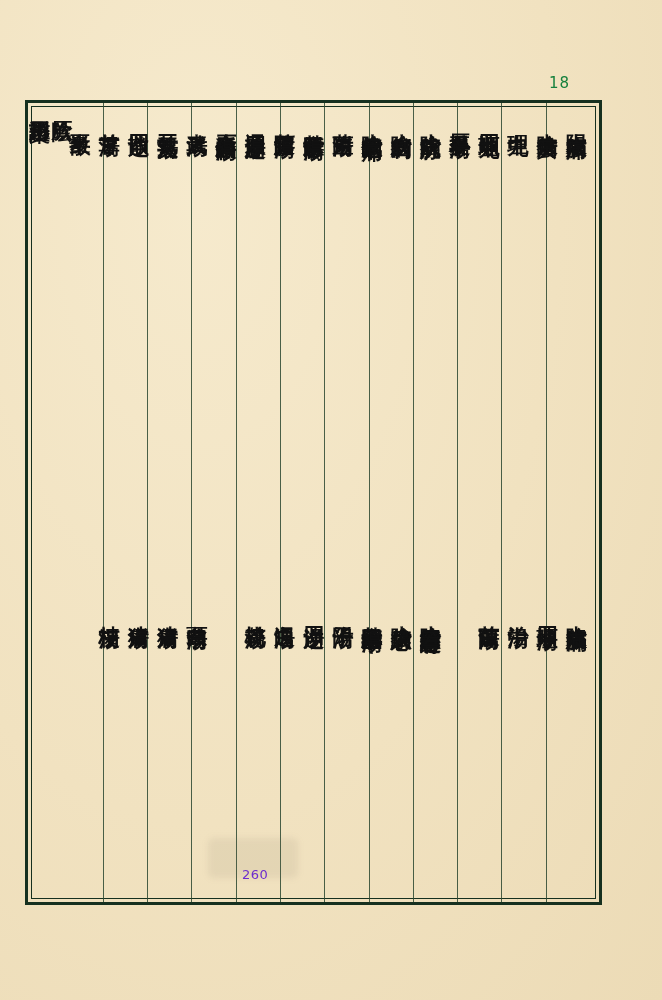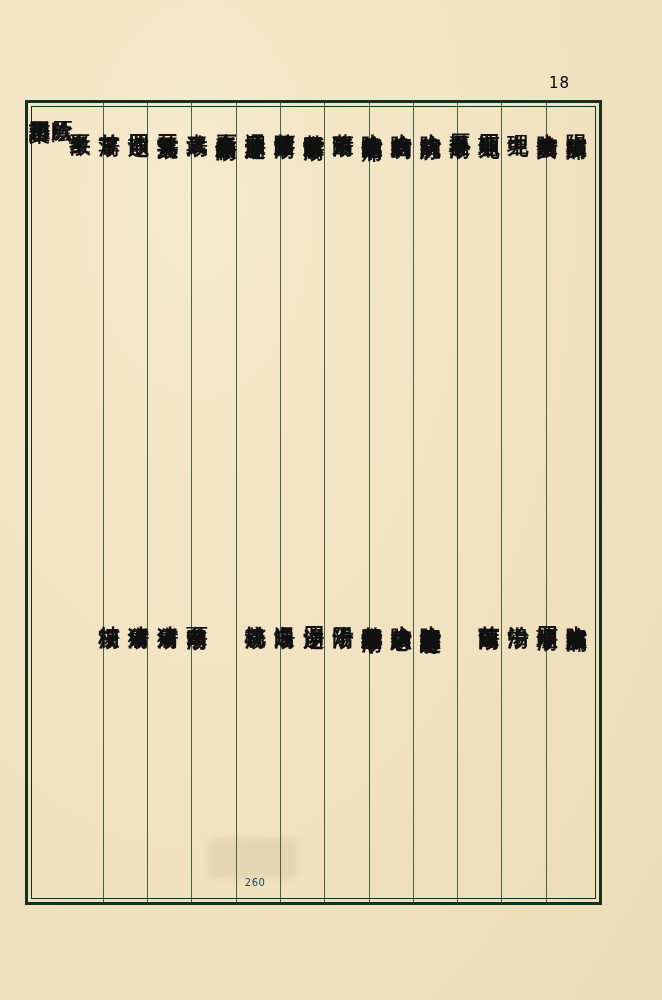--- a/index.html
+++ b/index.html
@@ -14,21 +14,21 @@
   .paper{
     position:absolute;inset:0;
     background:
       radial-gradient(ellipse at 30% 20%, #f6eacd 0%, #f1e2c0 55%, #ecdbb6 100%);
   }
   .page-number{
     position:absolute;
     top:74px;right:92px;
     font-family:"DejaVu Sans", sans-serif;
     font-size:15px;
-    color:#000000;
+    color:#15803d;
     letter-spacing:1px;
   }
   
   .frame{
     position:absolute;
     left:25px;top:100px;
     width:577px;height:805px;
     border:3px solid #16301f;
     box-sizing:border-box;
     background:transparent;
@@ -75,26 +75,26 @@
     transform:translateX(-50%);
   }
   .top.raise{ top:-8px; }
   .bot{
     position:absolute;
     top:498px;left:50%;
     transform:translateX(-50%);
   }
   .foot{
     position:absolute;
-    bottom:6px;left:50%;
+    bottom:12px;left:50%;
     transform:translateX(-50%);
     font-family:"DejaVu Sans", sans-serif;
-    font-size:10px;
+    font-size:13px;
     font-weight:400;
-    color:#0c4a6e;
+    color:#6d28d9;
     letter-spacing:0.5px;
     writing-mode:horizontal-tb;
   }
   
   .smudge{
     position:absolute;
     left:180px;top:735px;
     width:90px;height:40px;
     background:rgba(120,110,90,.10);
     filter:blur(3px);

